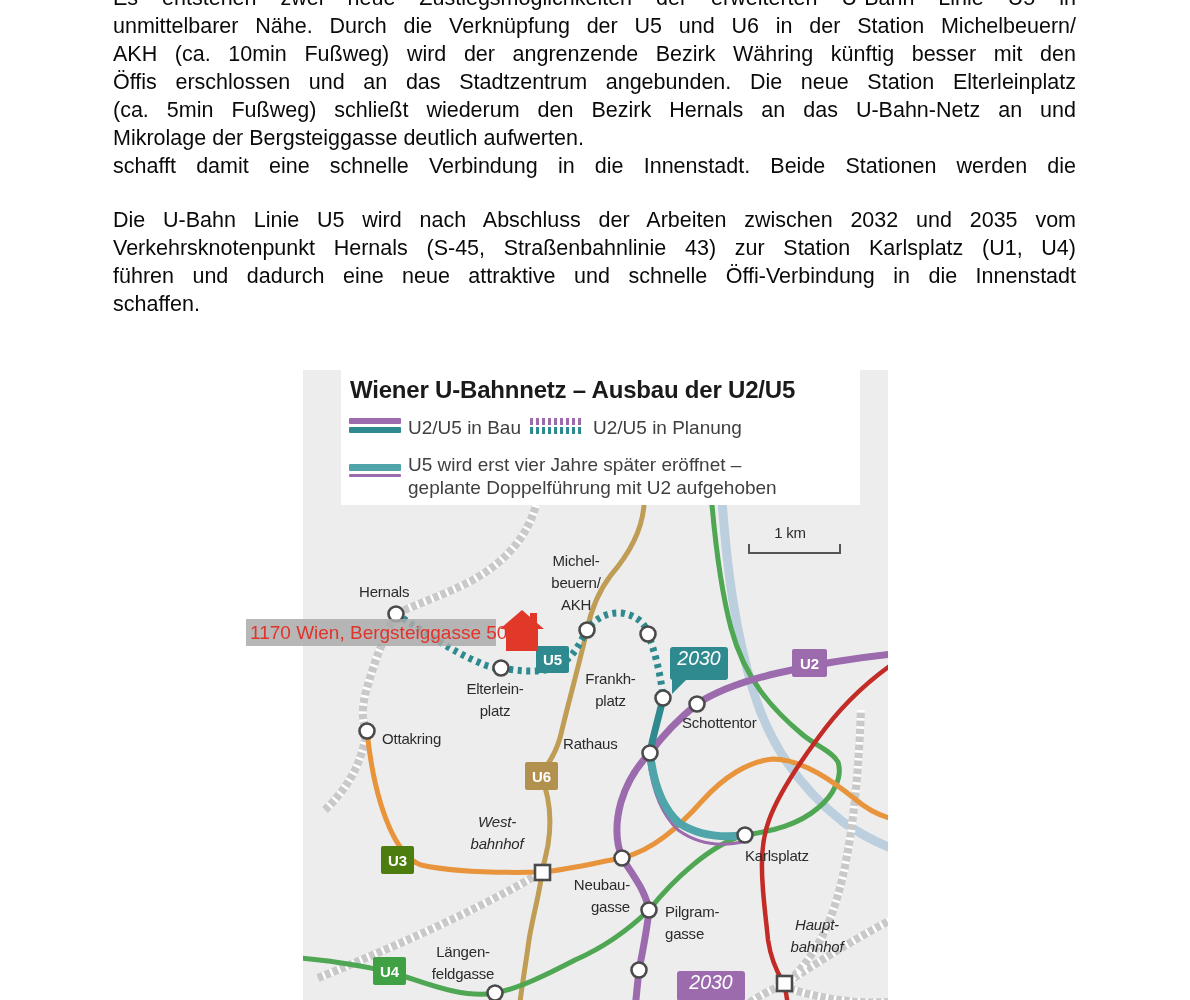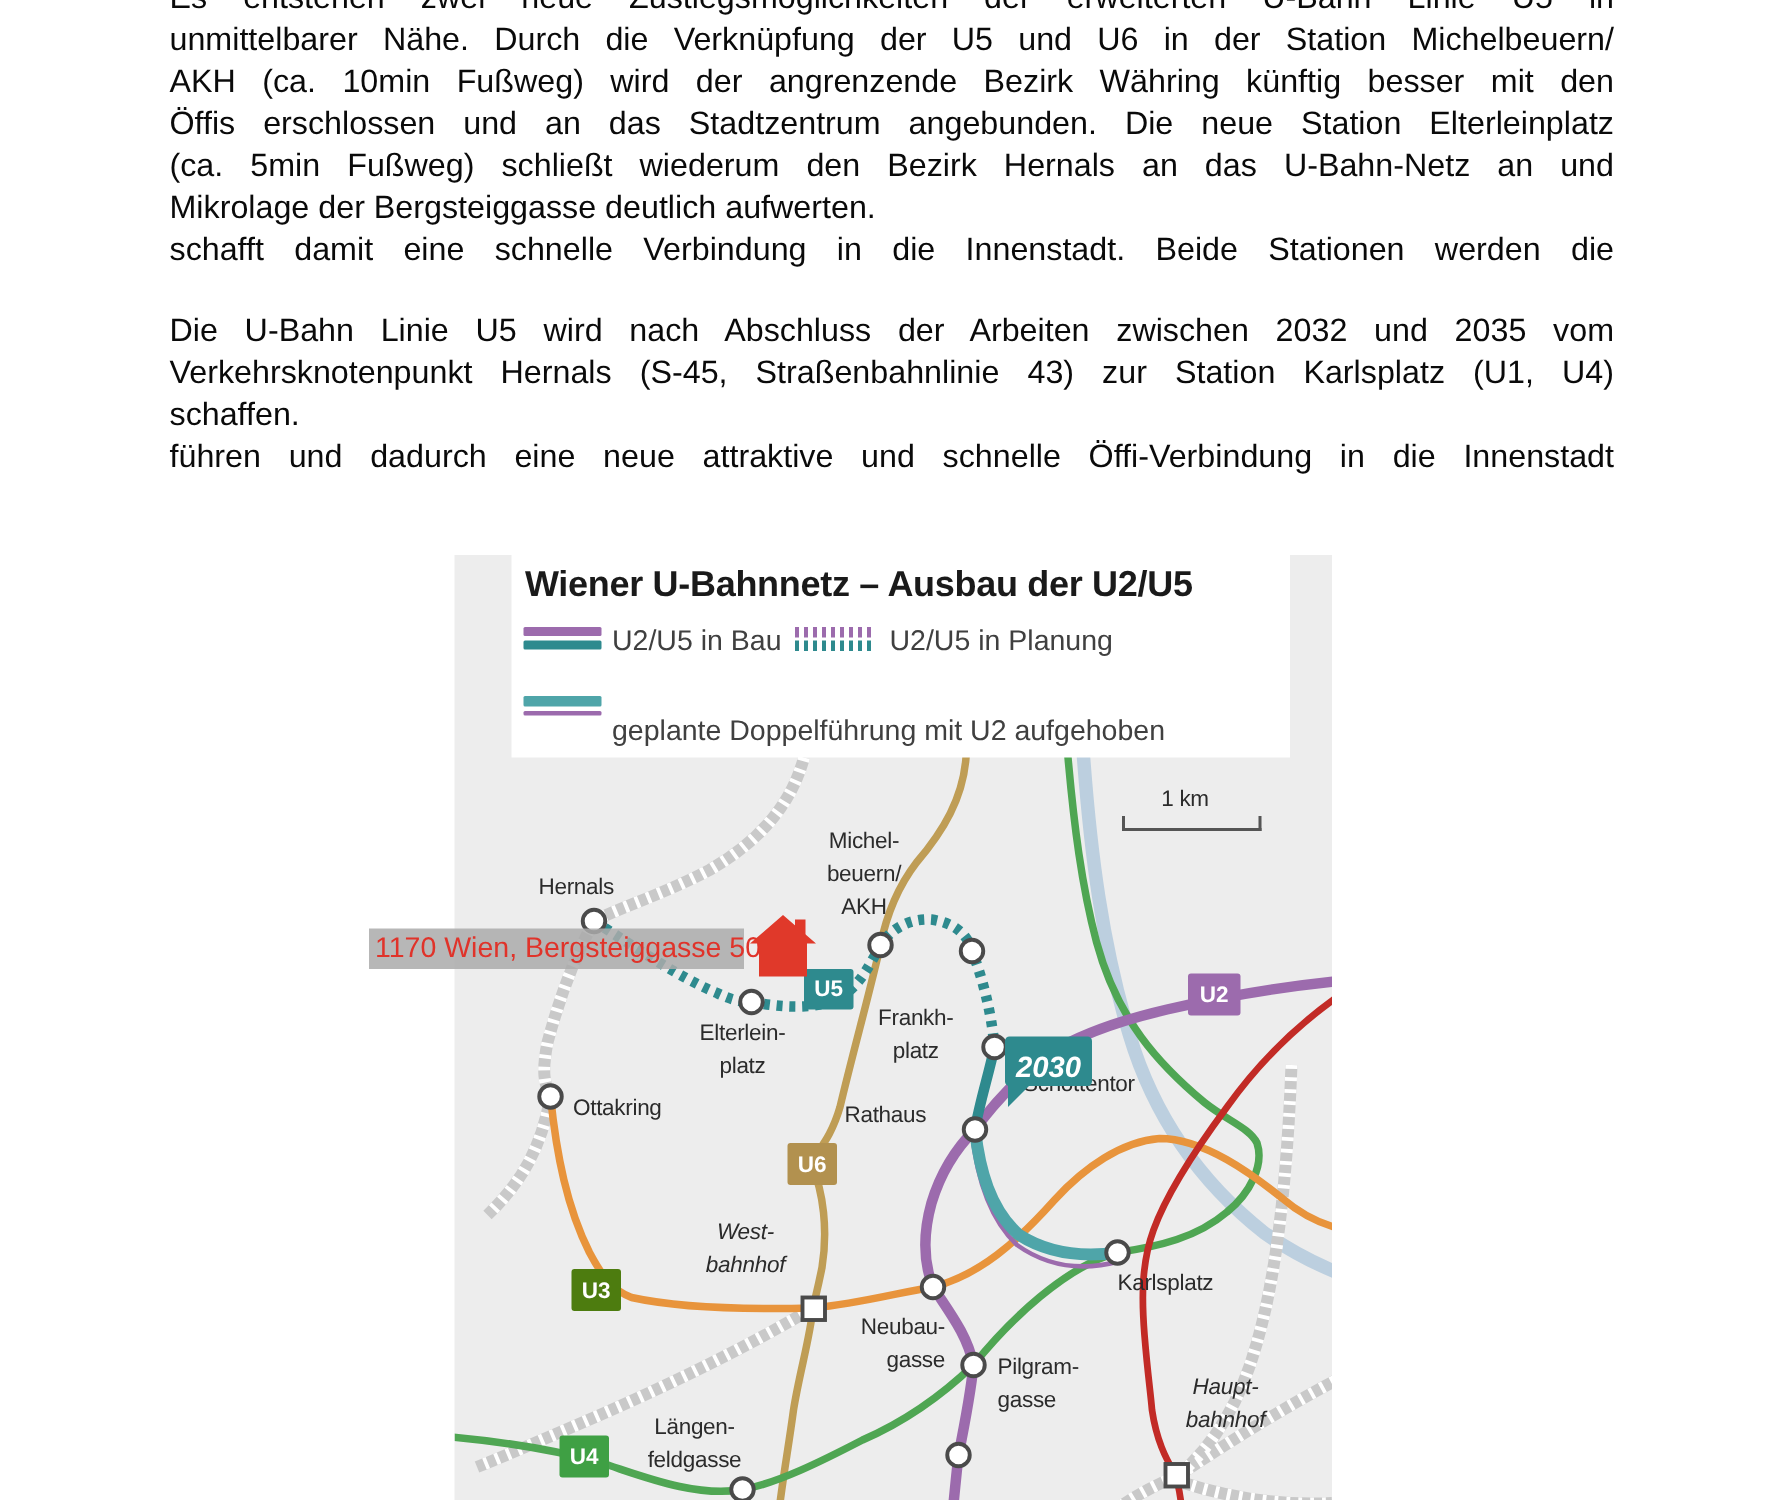--- a/index.html
+++ b/index.html
@@ -17,22 +17,22 @@
   .lgrow{position:absolute;font-size:19px;color:#404040;}
   .swatch{position:absolute;width:52px;}
   .bar{height:6px;border-radius:1px;}
   .bar+.bar{margin-top:3px;}
   .dash-p{height:7px;background:repeating-linear-gradient(90deg,#9C6BAD 0 3px,transparent 3px 6px);}
   .dash-t{height:7px;margin-top:2px;background:repeating-linear-gradient(90deg,#2E8A8E 0 3px,transparent 3px 6px);}
   .maplabel{position:absolute;z-index:3;font-size:15px;line-height:22px;color:#2b2b2b;letter-spacing:-0.2px;}
   .center{text-align:center;} .rightal{text-align:right;} .ital{font-style:italic;}
   .badge{position:absolute;z-index:3;color:#fff;font-weight:bold;font-size:15px;
          display:flex;align-items:center;justify-content:center;border-radius:2px;}
-  .bubble{position:absolute;z-index:3;color:#fff;font-weight:bold;font-style:italic;font-size:19.5px;
-          display:flex;align-items:flex-end;justify-content:center;border-radius:3px;margin-top:44px;}
+  .bubble{position:absolute;z-index:3;color:#fff;font-weight:normal;font-style:italic;font-size:19.5px;
+          display:flex;align-items:flex-start;justify-content:center;border-radius:3px;}
   .bubble .tail{position:absolute;left:2px;bottom:-14px;width:0;height:0;
                 border-top:16px solid #2E8A8E;border-right:16px solid transparent;}
   #scalebar{position:absolute;z-index:3;left:445px;top:174px;width:89px;height:8px;
             border-left:2px solid #555;border-right:2px solid #555;border-bottom:2px solid #555;}
   
   #addr{position:absolute;left:246px;top:619px;width:250px;height:27px;background:rgba(170,170,170,0.85);
         z-index:5;font-size:19px;line-height:27px;color:#E0332A;padding-left:4px;box-sizing:border-box;white-space:nowrap;}
   #house{position:absolute;left:500px;top:610px;z-index:5;}
 </style>
 </head>
@@ -43,22 +43,22 @@
   <div class="tline">unmittelbarer Nähe. Durch die Verknüpfung der U5 und U6 in der Station Michelbeuern/</div>
   <div class="tline">AKH (ca. 10min Fußweg) wird der angrenzende Bezirk Währing künftig besser mit den</div>
   <div class="tline">Öffis erschlossen und an das Stadtzentrum angebunden. Die neue Station Elterleinplatz</div>
   <div class="tline">(ca. 5min Fußweg) schließt wiederum den Bezirk Hernals an das U-Bahn-Netz an und</div>
   <div class="tline last">Mikrolage der Bergsteiggasse deutlich aufwerten.</div>
   <div class="tline">schafft damit eine schnelle Verbindung in die Innenstadt. Beide Stationen werden die</div>
 </div>
 <div class="para" style="top:206px">
   <div class="tline">Die U-Bahn Linie U5 wird nach Abschluss der Arbeiten zwischen 2032 und 2035 vom</div>
   <div class="tline">Verkehrsknotenpunkt Hernals (S-45, Straßenbahnlinie 43) zur Station Karlsplatz (U1, U4)</div>
+  <div class="tline">führen und dadurch eine neue attraktive und schnelle Öffi-Verbindung in die Innenstadt</div>
   <div class="tline last">schaffen.</div>
-  <div class="tline">führen und dadurch eine neue attraktive und schnelle Öffi-Verbindung in die Innenstadt</div>
 </div>
 
 <div id="map">
 
   <svg width="585" height="660" viewBox="0 0 585 660">
 
     <path d="M 419,-5 L 419,130 C 424,200 432,260 450,320 C 468,380 502,422 540,452 C 560,466 575,473 590,479" fill="none" stroke="#BCCFDF" stroke-width="9"></path>
 
     <g>
       <g stroke="#C9C9C9" stroke-width="8" fill="none">
@@ -125,20 +125,21 @@
     <div class="lgrow" style="left:67px;top:47px">U2/U5 in Bau</div>
     <div class="swatch" style="left:189px;top:48px">
       <div class="dash-p"></div>
       <div class="dash-t"></div>
     </div>
     <div class="lgrow" style="left:252px;top:47px">U2/U5 in Planung</div>
     <div class="swatch" style="left:8px;top:94px">
       <div class="bar" style="height:7px;background:#4FA5A9"></div>
       <div class="bar" style="height:3px;margin-top:3px;background:#9C6BAD"></div>
     </div>
+    <div class="lgrow" style="left:67px;top:84px">U5 wird erst vier Jahre später eröffnet –</div>
     <div class="lgrow" style="left:67px;top:107px">geplante Doppelführung mit U2 aufgehoben</div>
   </div>
 
   <div class="maplabel center" style="left:427px;top:152px;width:120px">1 km</div>
   <div id="scalebar"></div>
 
   <div class="maplabel" style="left:56px;top:211px">Hernals</div>
   <div class="maplabel center" style="left:203px;top:180px;width:140px">
     <div>Michel-</div>
     <div>beuern/</div>

